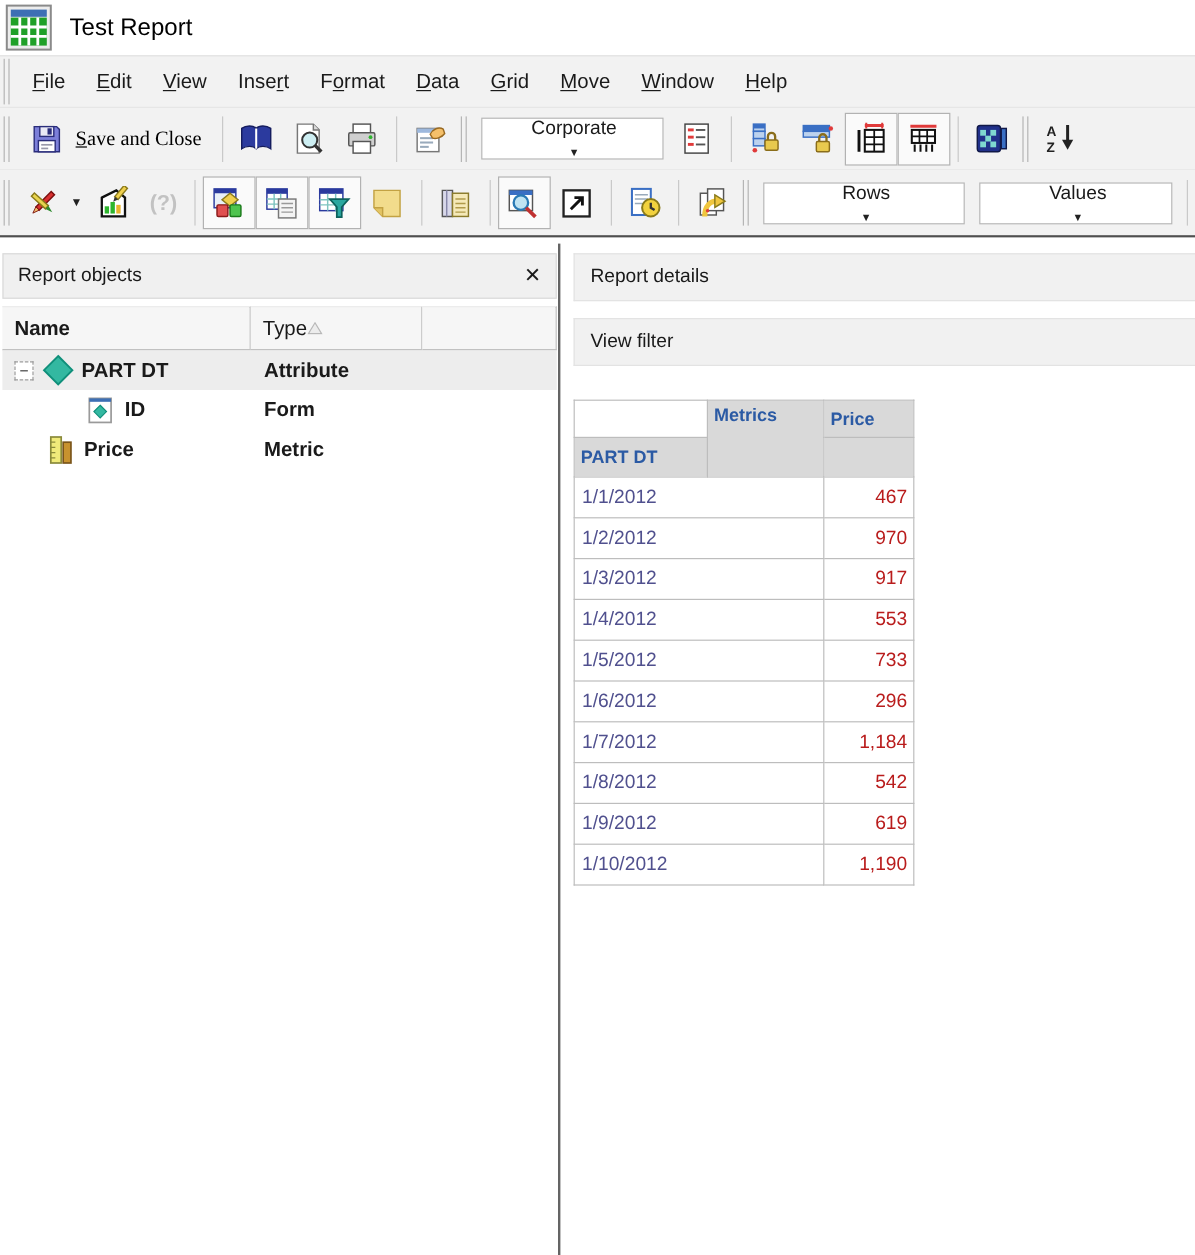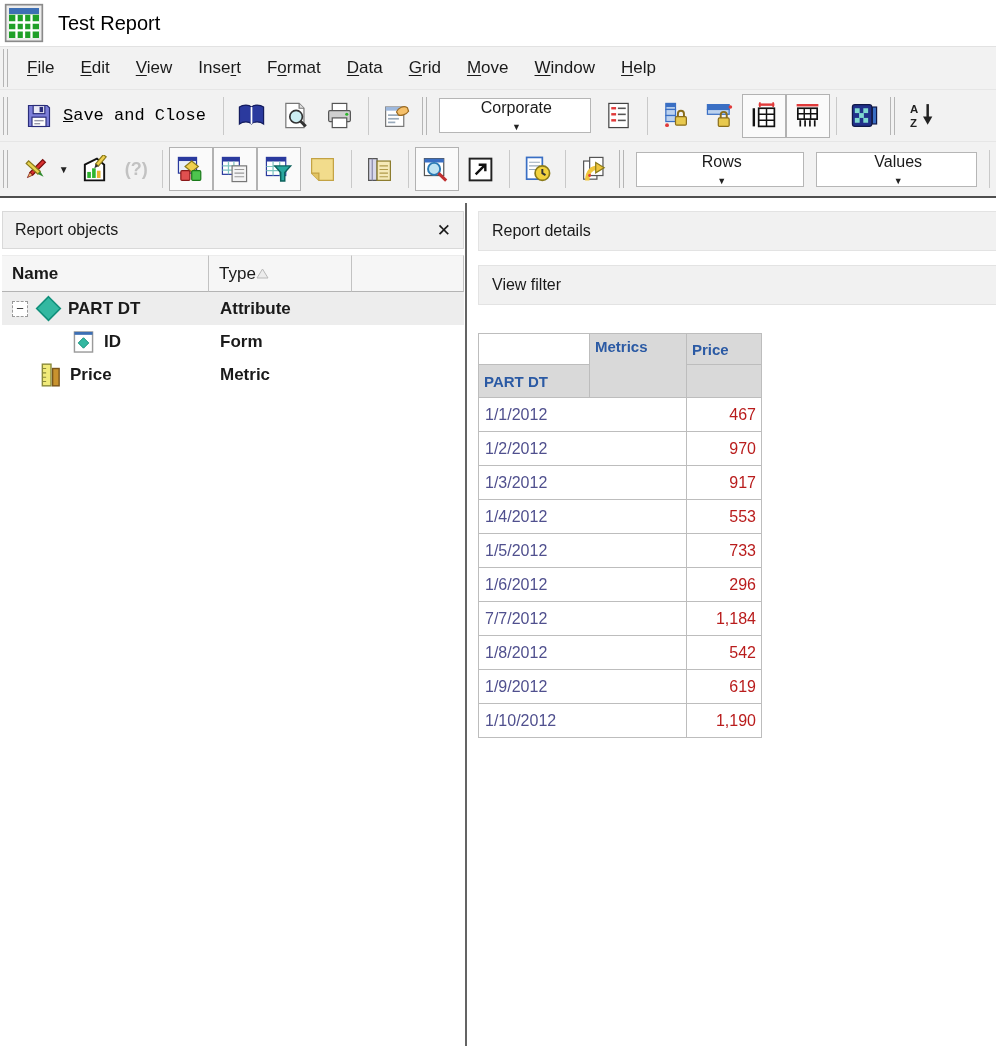--- a/index.html
+++ b/index.html
@@ -21,21 +21,21 @@
   .toolbar { background:#f2f2f2; display:flex; align-items:center; overflow:hidden; }
   .tb1 { height:52px; border-bottom:1px solid #e6e6e6; }
   .tb2 { height:56px; border-bottom:2px solid #4f4f4f; }
   .grip { width:5px; height:38px; margin:0 6px 0 3px; border-left:1px solid #b5b5b5; border-right:1px solid #b5b5b5; }
   .sep  { width:1px; height:38px; background:#c9c9c9; margin:0 6px; }
   .tbtn { height:44px; min-width:44px; background:transparent; border:1px solid transparent;
     display:flex; align-items:center; justify-content:center; padding:0 3px; }
   .tbtn svg { width:29px; height:29px; display:block; }
   .tbtn.framed { border:1px solid #b2b2b2; background:#fafafa; }
   .save-btn { display:flex; align-items:center; gap:10px; font-size:17px; padding:0 10px; height:44px;
-    border:1px solid transparent; background:transparent; font-family:Liberation Mono, monospace; }
+    border:1px solid transparent; background:transparent; font-family:Liberation Serif, serif; }
   .save-btn svg { width:28px; height:28px; }
   .combo { width:152px; height:35px; background:#fff; border:1px solid #b6b6b6; display:flex;
     align-items:center; justify-content:space-between; padding:0 7px 0 10px; font-size:16px; margin:0 6px;flex-direction:column; }
   .combo .arr { font-size:9px; color:#222; }
   .combo.rows-c { width:178px;align-items:center; } .combo.values-c { width:170px; }
   .drop-arr { font-size:10px; color:#222; margin:0 4px 0 1px; }
   .help-gray { font-size:18px; font-weight:bold; color:#c2c2c2; padding:0 8px; }
 
   
   .content { position:relative; height:848px; background:#fff; }
@@ -499,21 +499,21 @@
           </tr>
       <tr class="dr">
             <td class="date" colspan="2">1/5/2012</td>
             <td class="val">733</td>
           </tr>
       <tr class="dr">
             <td class="date" colspan="2">1/6/2012</td>
             <td class="val">296</td>
           </tr>
       <tr class="dr">
-            <td class="date" colspan="2">7/7/2012</td>
+            <td class="date" colspan="2">1/7/2012</td>
             <td class="val">1,184</td>
           </tr>
       <tr class="dr">
             <td class="date" colspan="2">1/8/2012</td>
             <td class="val">542</td>
           </tr>
       <tr class="dr">
             <td class="date" colspan="2">1/9/2012</td>
             <td class="val">619</td>
           </tr>

